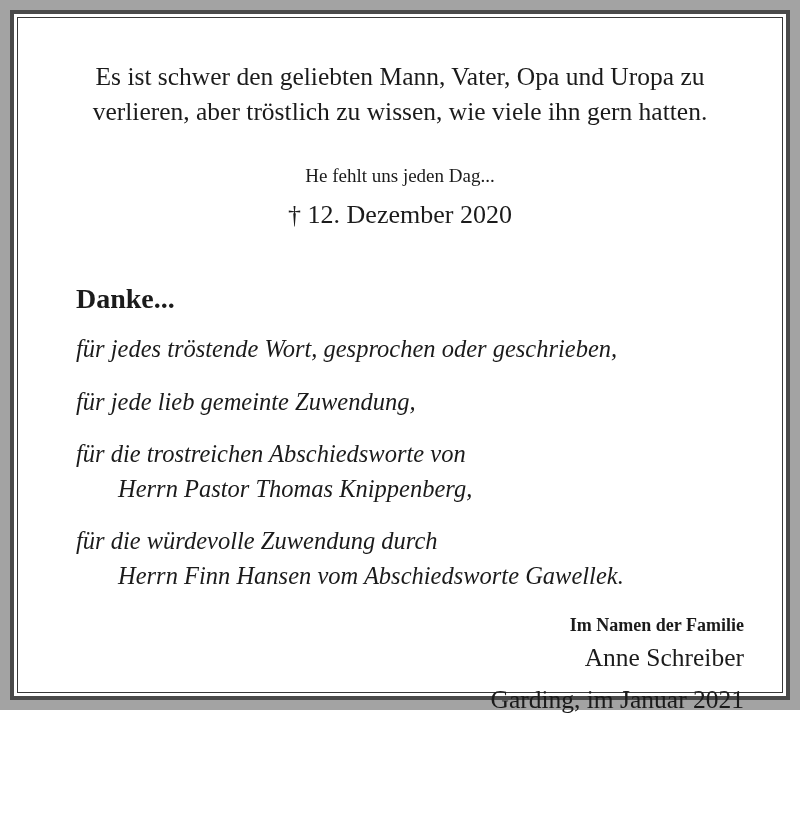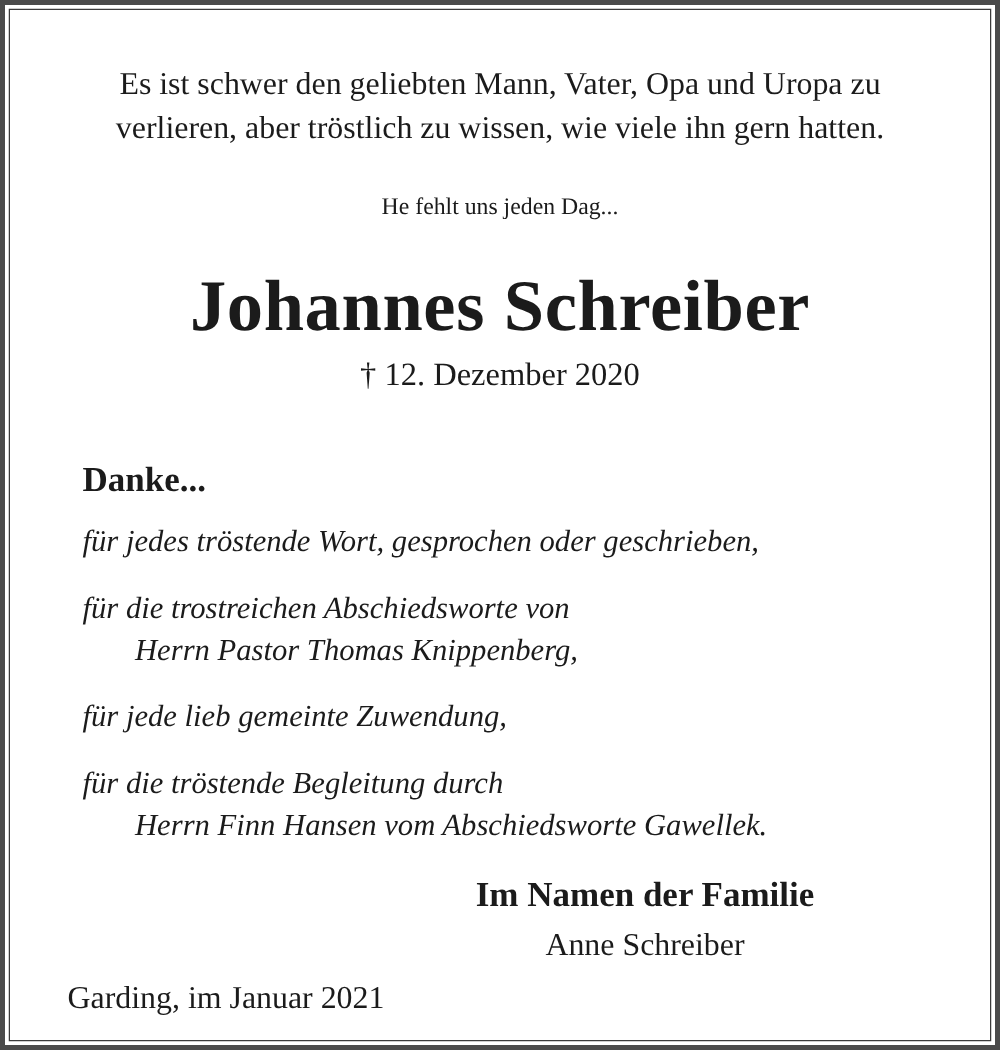--- a/index.html
+++ b/index.html
@@ -12,22 +12,22 @@
     height: 840px;
     font-family: "Liberation Serif", "DejaVu Serif", serif;
     color: #1b1b1b;
     overflow: hidden;
   }
 
   
   .obituary-card {
     box-sizing: border-box;
     width: 800px;
-    height: 840px;
-    padding: 0;                 
+    height: 710px;
+    padding: 10px;                 
     background: #a3a3a3;
   }
   .frame-outer {
     box-sizing: border-box;
     width: 100%;
     height: 100%;
     border: 4px solid #4a4a4a;    
     background: #ffffff;
     padding: 3px;                 
   }
@@ -102,74 +102,73 @@
   }
 
   
   .closing {
     margin: 22px 0 0 0;
     position: relative;
     flex: 1 1 auto;
   }
   .family-label {
     font-weight: bold;
-    font-size: 28px;
+    font-size: 18px;
     line-height: 1.25;
-    text-align: center;
+    text-align: right;
     margin: 0 0 0 0;
     padding-left: 232px;
   }
   .family-name {
     font-size: 25.5px;
     line-height: 1.25;
-    text-align: center;
+    text-align: right;
     margin: 6px 0 0 0;
     padding-left: 232px;
   }
   .place-date {
     font-size: 25.5px;
     line-height: 1.25;
-    text-align: left;
+    text-align: right;
     margin: 10px 0 0 8px;
   }
 </style>
 </head>
 <body>
 
 <div class="obituary-card">
   <div class="frame-outer">
     <div class="frame-inner">
 
       <p class="verse">Es ist schwer den geliebten Mann, Vater, Opa und Uropa zu
 verlieren, aber tröstlich zu wissen, wie viele ihn gern hatten.</p>
 
       <p class="subverse">He fehlt uns jeden Dag...</p>
 
-      <h1 class="name">Johannes Schreiber</h1>
 
       <p class="death-date">† 12. Dezember 2020</p>
 
       <div class="thanks-block">
         <p class="thanks-heading">Danke...</p>
 
         <p class="thanks-line">
           <span>für jedes tröstende Wort, gesprochen oder geschrieben,</span>
         </p>
 
         <p class="thanks-line">
+          <span>für jede lieb gemeinte Zuwendung,</span>
+        </p>
+
+        <p class="thanks-line">
           <span>für die trostreichen Abschiedsworte von</span>
           <span class="thanks-sub">Herrn Pastor Thomas Knippenberg,</span>
         </p>
 
         <p class="thanks-line">
-          <span>für jede lieb gemeinte Zuwendung,</span>
-        </p>
-
-        <p class="thanks-line">
-          <span>für die tröstende Begleitung durch</span>
+          <span>für die würdevolle Zuwendung durch</span>
           <span class="thanks-sub">Herrn Finn Hansen vom Abschiedsworte Gawellek.</span>
         </p>
       </div>
 
       <div class="closing">
         <p class="family-label">Im Namen der Familie</p>
         <p class="family-name">Anne Schreiber</p>
         <p class="place-date">Garding, im Januar 2021</p>
       </div>
 

